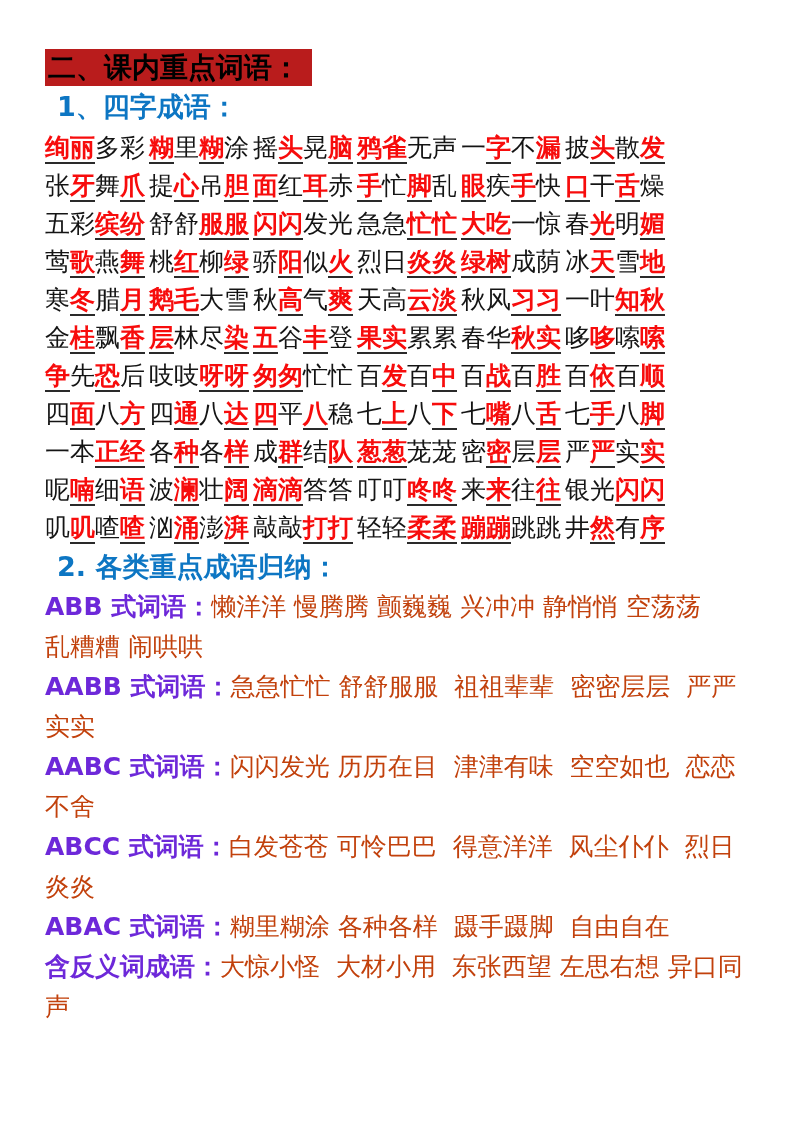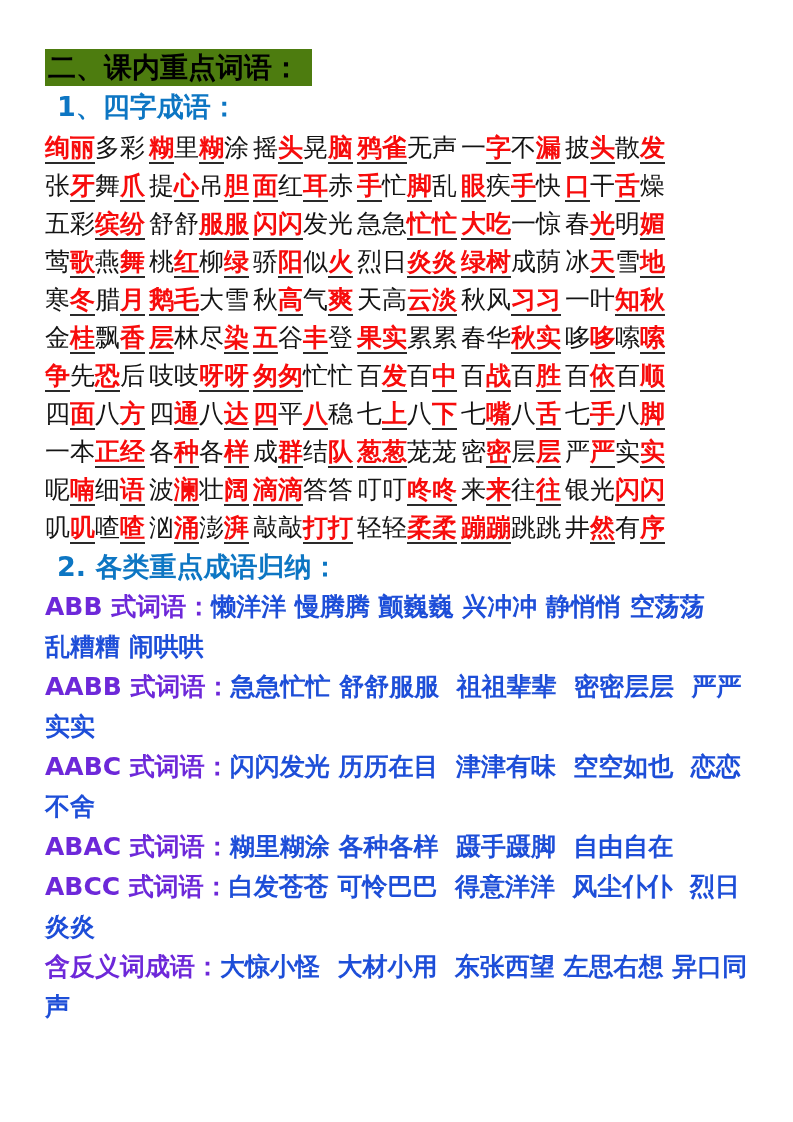--- a/index.html
+++ b/index.html
@@ -10,38 +10,38 @@
   }
   .page{padding:46px 36px 0 45px;}
 
   
   .proverb-line{font-size:27px;line-height:42px;white-space:nowrap;font-weight:400;}
   .red-seg{color:#f70c0c;font-weight:700;border-bottom:2px solid #2a2a2a;padding-bottom:1px;}
   .blk-seg{color:#141414;font-weight:400;}
 
   
   .hl-heading{
-    display:inline-block;background:#4d7c0f;color:#000;
+    display:inline-block;background:#b91c1c;color:#000;
     font-weight:700;font-size:28px;line-height:37px;
     padding:0 12px 0 3px;margin-top:3px;
   }
   .blue-heading{
     color:#0d76c3;font-weight:700;font-size:27px;line-height:41px;white-space:nowrap;margin-left:12px;
   }
 
   
   .idiom-grid{margin-top:1px;}
   .grid-row{display:flex;height:38px;align-items:center;}
   .idiom{width:104px;font-size:25px;white-space:nowrap;}
   .idiom .red-seg{border-bottom:2px solid #2a2a2a;padding-bottom:0;}
 
   
   .pattern-line{font-size:25px;line-height:40px;white-space:pre-wrap;}
   .pattern-label{color:#6d28d9;font-weight:700;}
-  .pattern-text{color:#1d4ed8;font-weight:700;}
+  .pattern-text{color:#c2410c;font-weight:400;}
 </style>
 </head>
 <body>
 
 <div class="page">
 
 
   <div>
     <span class="hl-heading">二、课内重点词语：</span>
   </div>
@@ -139,18 +139,18 @@
       </div>
     </div>
 
   <div class="blue-heading">2. 各类重点成语归纳：</div>
 
   <div id="patterns">
       <div class="pattern-line"><span class="pattern-label">ABB 式词语：</span><span class="pattern-text">懒洋洋 慢腾腾 颤巍巍 兴冲冲 静悄悄 空荡荡</span></div>
       <div class="pattern-line"><span class="pattern-text">乱糟糟 闹哄哄</span></div>
       <div class="pattern-line"><span class="pattern-label">AABB 式词语：</span><span class="pattern-text">急急忙忙 舒舒服服  祖祖辈辈  密密层层  严严实实</span></div>
       <div class="pattern-line"><span class="pattern-label">AABC 式词语：</span><span class="pattern-text">闪闪发光 历历在目  津津有味  空空如也  恋恋不舍</span></div>
+      <div class="pattern-line"><span class="pattern-label">ABCC 式词语：</span><span class="pattern-text">白发苍苍 可怜巴巴  得意洋洋  风尘仆仆  烈日炎炎</span></div>
       <div class="pattern-line"><span class="pattern-label">ABAC 式词语：</span><span class="pattern-text">糊里糊涂 各种各样  蹑手蹑脚  自由自在</span></div>
-      <div class="pattern-line"><span class="pattern-label">ABCC 式词语：</span><span class="pattern-text">白发苍苍 可怜巴巴  得意洋洋  风尘仆仆  烈日炎炎</span></div>
       <div class="pattern-line"><span class="pattern-label">含反义词成语：</span><span class="pattern-text">大惊小怪  大材小用  东张西望 左思右想 异口同声</span></div>
     </div>
 
 </div>
 
 </body></html>

